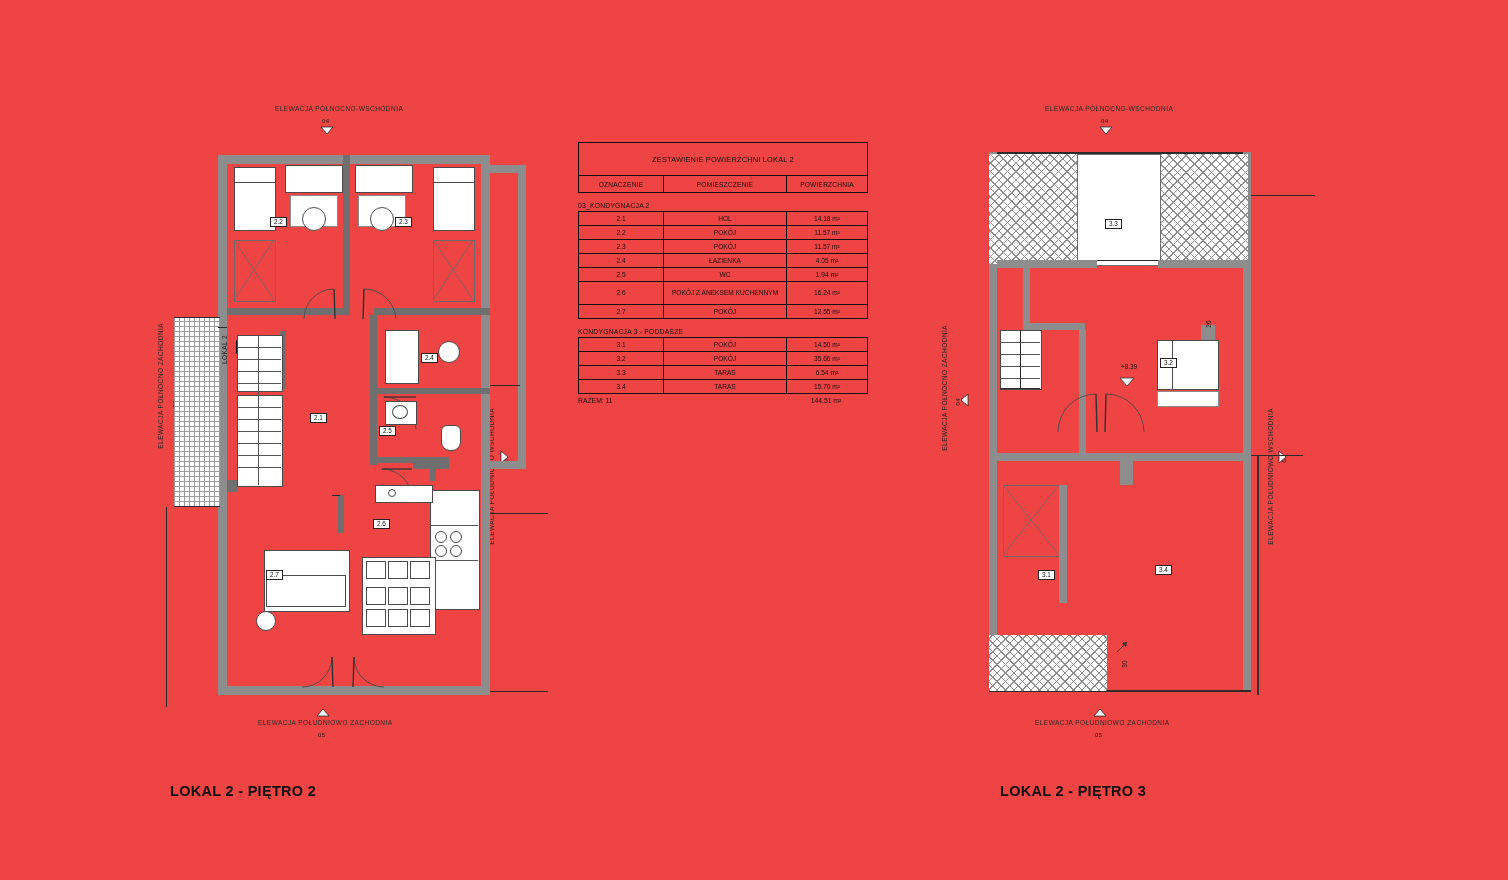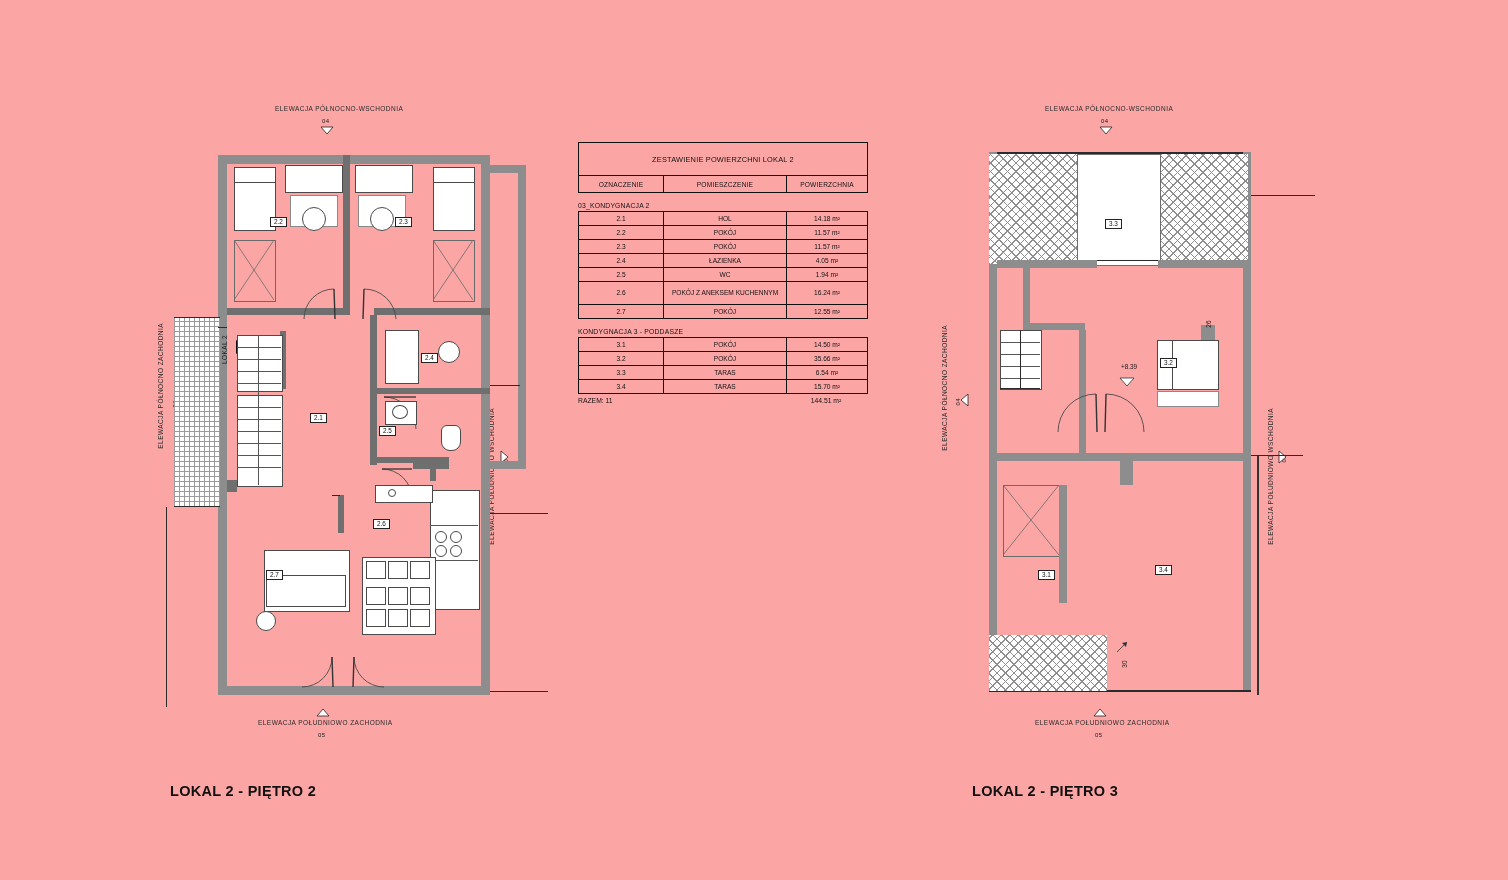--- a/index.html
+++ b/index.html
@@ -11,21 +11,21 @@
     width: 1508px;
     height: 880px;
     position: relative;
     font-family: "Liberation Sans", sans-serif;
     color: #1a1a1a;
     overflow: hidden;
   }
   .page {
     position: absolute;
     inset: 0;
-    background: #fca5a5;
+    background: #ef4444;
   }
 
   
   .abs { position: absolute; }
   .vlabel {
     writing-mode: vertical-rl;
     transform: rotate(180deg);
     white-space: nowrap;
   }
   .tiny { font-size: 6px; letter-spacing: .4px; }
@@ -490,15 +490,15 @@
       <polygon points="12,2 7,3 11,7" fill="#333"></polygon>
     </svg>
 
     <div class="room-tag" style="left:200px; top:124px;">3.3</div>
     <div class="room-tag" style="left:255px; top:263px;">3.2</div>
     <div class="room-tag" style="left:133px; top:475px;">3.1</div>
     <div class="room-tag" style="left:250px; top:470px;">3.4</div>
   </div>
 
   <div class="caption" style="left:170px; top:783px;">LOKAL 2 - PIĘTRO 2</div>
-  <div class="caption" style="left:972px; top:783px;">LOKAL 2 - PIĘTRO 3</div>
+  <div class="caption" style="left:1000px; top:783px;">LOKAL 2 - PIĘTRO 3</div>
 
 </div>
 
 </body></html>

